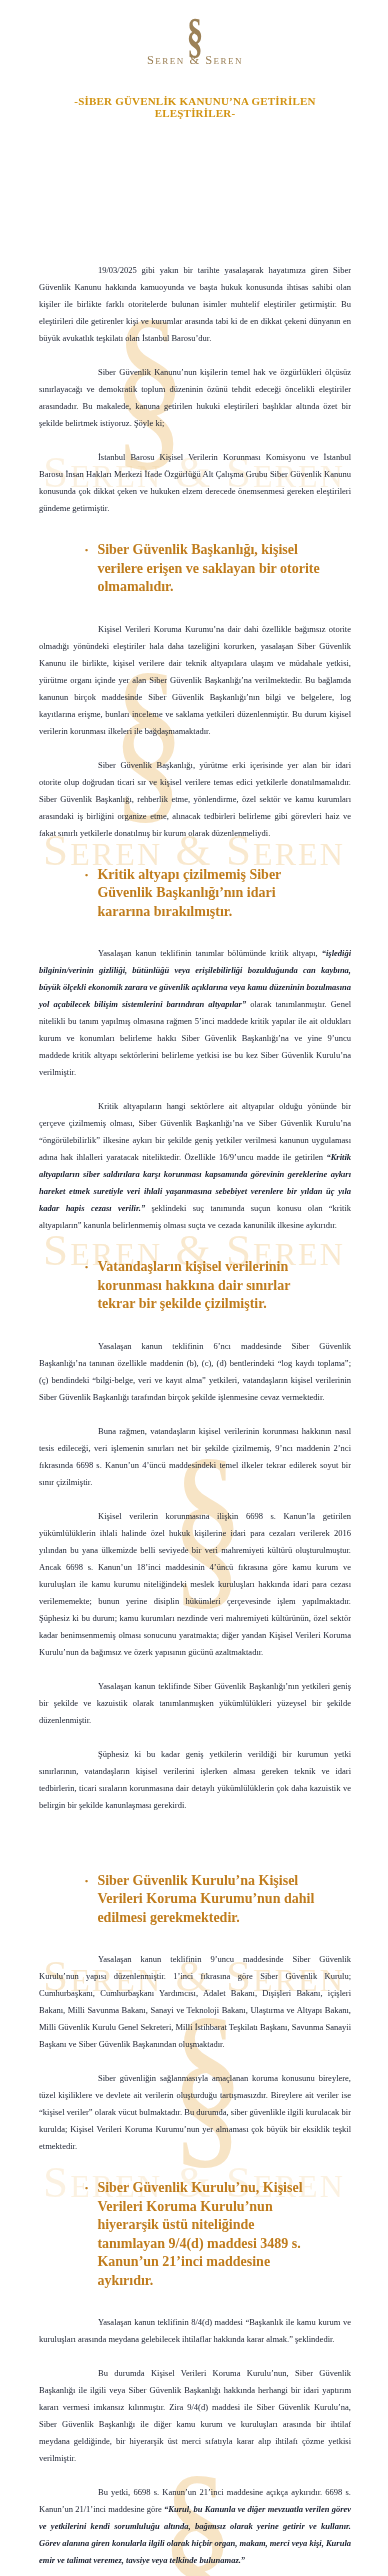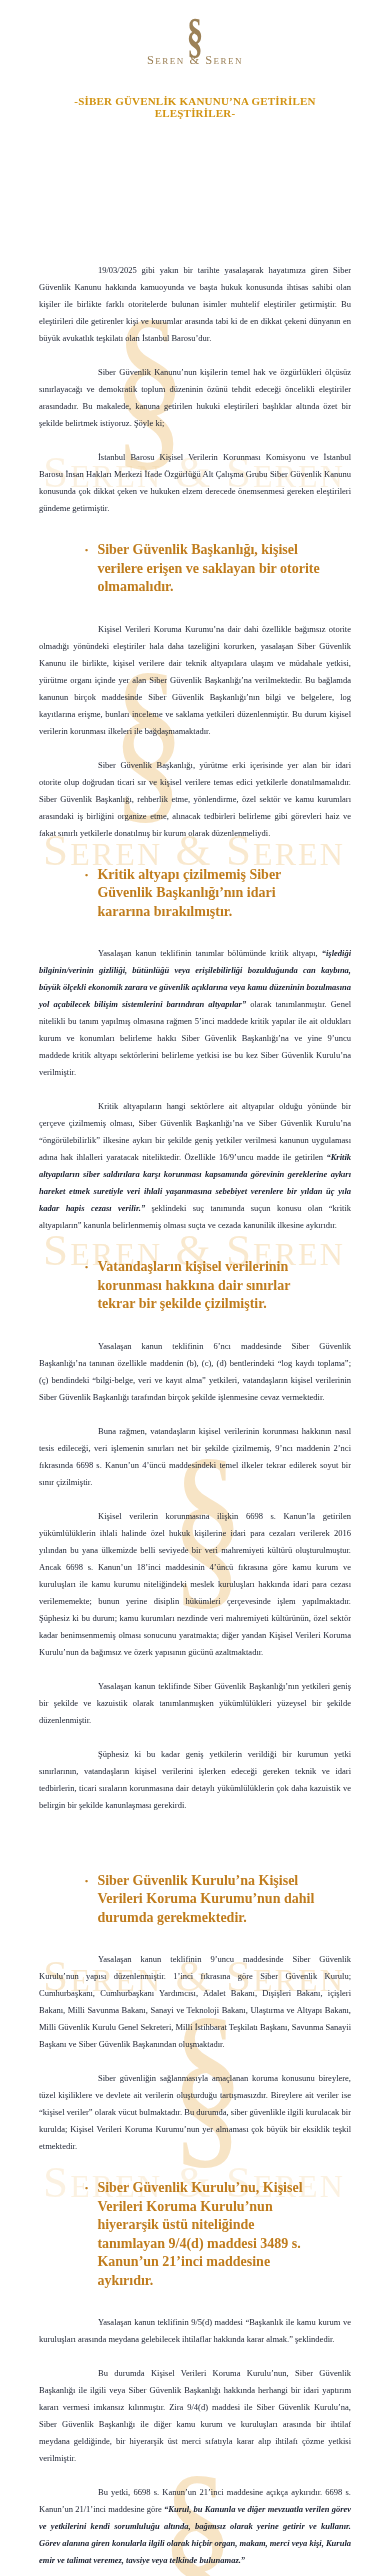--- a/index.html
+++ b/index.html
@@ -93,31 +93,31 @@
         <p class="par"><span>Yasalaşan kanun teklifinin tanımlar bölümünde kritik altyapı, </span><em>“işlediği bilginin/verinin gizliliği, bütünlüğü veya erişilebilirliği bozulduğunda can kaybına, büyük ölçekli ekonomik zarara ve güvenlik açıklarına veya kamu düzeninin bozulmasına yol açabilecek bilişim sistemlerini barındıran altyapılar”</em><span> olarak tanımlanmıştır. Genel nitelikli bu tanım yapılmış olmasına rağmen 5’inci maddede kritik yapılar ile ait oldukları kurum ve konumları belirleme hakkı Siber Güvenlik Başkanlığı’na ve yine 9’uncu maddede kritik altyapı sektörlerini belirleme yetkisi ise bu kez Siber Güvenlik Kurulu’na verilmiştir.</span></p>
         <p class="par"><span>Kritik altyapıların hangi sektörlere ait altyapılar olduğu yönünde bir çerçeve çizilmemiş olması, Siber Güvenlik Başkanlığı’na ve Siber Güvenlik Kurulu’na “öngörülebilirlik” ilkesine aykırı bir şekilde geniş yetkiler verilmesi kanunun uygulaması adına hak ihlalleri yaratacak niteliktedir. Özellikle 16/9’uncu madde ile getirilen </span><em>“Kritik altyapıların siber saldırılara karşı korunması kapsamında görevinin gereklerine aykırı hareket etmek suretiyle veri ihlali yaşanmasına sebebiyet verenlere bir yıldan üç yıla kadar hapis cezası verilir.”</em><span> şeklindeki suç tanımında suçun konusu olan “kritik altyapıların” kanunla belirlenmemiş olması suçta ve cezada kanunilik ilkesine aykırıdır.</span></p>
         <div class="bullet">
           <span class="dot">•</span>
           <span class="bullet-text">Vatandaşların kişisel verilerinin korunması hakkına dair sınırlar tekrar bir şekilde çizilmiştir.</span>
         </div>
         <p class="par"><span>Yasalaşan kanun teklifinin 6’ncı maddesinde Siber Güvenlik Başkanlığı’na tanınan özellikle maddenin (b), (c), (d) bentlerindeki “log kaydı toplama”; (ç) bendindeki “bilgi-belge, veri ve kayıt alma” yetkileri, vatandaşların kişisel verilerinin Siber Güvenlik Başkanlığı tarafından birçok şekilde işlenmesine cevaz vermektedir.</span></p>
         <p class="par"><span>Buna rağmen, vatandaşların kişisel verilerinin korunması hakkının nasıl tesis edileceği, veri işlemenin sınırları net bir şekilde çizilmemiş, 9’ncı maddenin 2’nci fıkrasında 6698 s. Kanun’un 4’üncü maddesindeki temel ilkeler tekrar edilerek soyut bir sınır çizilmiştir.</span></p>
         <p class="par"><span>Kişisel verilerin korunmasına ilişkin 6698 s. Kanun’la getirilen yükümlülüklerin ihlali halinde özel hukuk kişilerine idari para cezaları verilerek 2016 yılından bu yana ülkemizde belli seviyede bir veri mahremiyeti kültürü oluşturulmuştur. Ancak 6698 s. Kanun’un 18’inci maddesinin 4’üncü fıkrasına göre kamu kurum ve kuruluşları ile kamu kurumu niteliğindeki meslek kuruluşları hakkında idari para cezası verilememekte; bunun yerine disiplin hükümleri çerçevesinde işlem yapılmaktadır. Şüphesiz ki bu durum; kamu kurumları nezdinde veri mahremiyeti kültürünün, özel sektör kadar benimsenmemiş olması sonucunu yaratmakta; diğer yandan Kişisel Verileri Koruma Kurulu’nun da bağımsız ve özerk yapısının gücünü azaltmaktadır.</span></p>
         <p class="par"><span>Yasalaşan kanun teklifinde Siber Güvenlik Başkanlığı’nın yetkileri geniş bir şekilde ve kazuistik olarak tanımlanmışken yükümlülükleri yüzeysel bir şekilde düzenlenmiştir.</span></p>
-        <p class="par"><span>Şüphesiz ki bu kadar geniş yetkilerin verildiği bir kurumun yetki sınırlarının, vatandaşların kişisel verilerini işlerken edeceği gereken teknik ve idari tedbirlerin, ticari sıraların korunmasına dair detaylı yükümlülüklerin çok daha kazuistik ve belirgin bir şekilde kanunlaşması gerekirdi.</span></p>
+        <p class="par"><span>Şüphesiz ki bu kadar geniş yetkilerin verildiği bir kurumun yetki sınırlarının, vatandaşların kişisel verilerini işlerken alması gereken teknik ve idari tedbirlerin, ticari sıraların korunmasına dair detaylı yükümlülüklerin çok daha kazuistik ve belirgin bir şekilde kanunlaşması gerekirdi.</span></p>
         <div class="bullet big-gap">
           <span class="dot">•</span>
-          <span class="bullet-text">Siber Güvenlik Kurulu’na Kişisel Verileri Koruma Kurumu’nun dahil durumda gerekmektedir.</span>
+          <span class="bullet-text">Siber Güvenlik Kurulu’na Kişisel Verileri Koruma Kurumu’nun dahil edilmesi gerekmektedir.</span>
         </div>
         <p class="par"><span>Yasalaşan kanun teklifinin 9’uncu maddesinde Siber Güvenlik Kurulu’nun yapısı düzenlenmiştir. 1’inci fıkrasına göre Siber Güvenlik Kurulu; Cumhurbaşkanı, Cumhurbaşkanı Yardımcısı, Adalet Bakanı, Dışişleri Bakanı, içişleri Bakanı, Milli Savunma Bakanı, Sanayi ve Teknoloji Bakanı, Ulaştırma ve Altyapı Bakanı, Milli Güvenlik Kurulu Genel Sekreteri, Milli İstihbarat Teşkilatı Başkanı, Savunma Sanayii Başkanı ve Siber Güvenlik Başkanından oluşmaktadır.</span></p>
         <p class="par"><span>Siber güvenliğin sağlanmasıyla amaçlanan koruma konusunu bireylere, tüzel kişiliklere ve devlete ait verilerin oluşturduğu tartışmasızdır. Bireylere ait veriler ise “kişisel veriler” olarak vücut bulmaktadır. Bu durumda, siber güvenlikle ilgili kurulacak bir kurulda; Kişisel Verileri Koruma Kurumu’nun yer almaması çok büyük bir eksiklik teşkil etmektedir.</span></p>
         <div class="bullet">
           <span class="dot">•</span>
           <span class="bullet-text">Siber Güvenlik Kurulu’nu, Kişisel Verileri Koruma Kurulu’nun hiyerarşik üstü niteliğinde tanımlayan 9/4(d) maddesi 3489 s. Kanun’un 21’inci maddesine aykırıdır.</span>
         </div>
-        <p class="par"><span>Yasalaşan kanun teklifinin 9/5(d) maddesi “Başkanlık ile kamu kurum ve kuruluşları arasında meydana gelebilecek ihtilaflar hakkında karar almak.” şeklindedir.</span></p>
+        <p class="par"><span>Yasalaşan kanun teklifinin 8/4(d) maddesi “Başkanlık ile kamu kurum ve kuruluşları arasında meydana gelebilecek ihtilaflar hakkında karar almak.” şeklindedir.</span></p>
         <p class="par"><span>Bu durumda Kişisel Verileri Koruma Kurulu’nun, Siber Güvenlik Başkanlığı ile ilgili veya Siber Güvenlik Başkanlığı hakkında herhangi bir idari yaptırım kararı vermesi imkansız kılınmıştır. Zira 9/4(d) maddesi ile Siber Güvenlik Kurulu’na, Siber Güvenlik Başkanlığı ile diğer kamu kurum ve kuruluşları arasında bir ihtilaf meydana geldiğinde, bir hiyerarşik üst merci sıfatıyla karar alıp ihtilafı çözme yetkisi verilmiştir.</span></p>
         <p class="par"><span>Bu yetki, 6698 s. Kanun’un 21’inci maddesine açıkça aykırıdır. 6698 s. Kanun’un 21/1’inci maddesine göre </span><em>“Kurul, bu Kanunla ve diğer mevzuatla verilen görev ve yetkilerini kendi sorumluluğu altında, bağımsız olarak yerine getirir ve kullanır. Görev alanına giren konularla ilgili olarak hiçbir organ, makam, merci veya kişi, Kurula emir ve talimat veremez, tavsiye veya telkinde bulunamaz.”</em></p>
       </main>
 
   </div>
 </div>
 
 
 </body></html>

